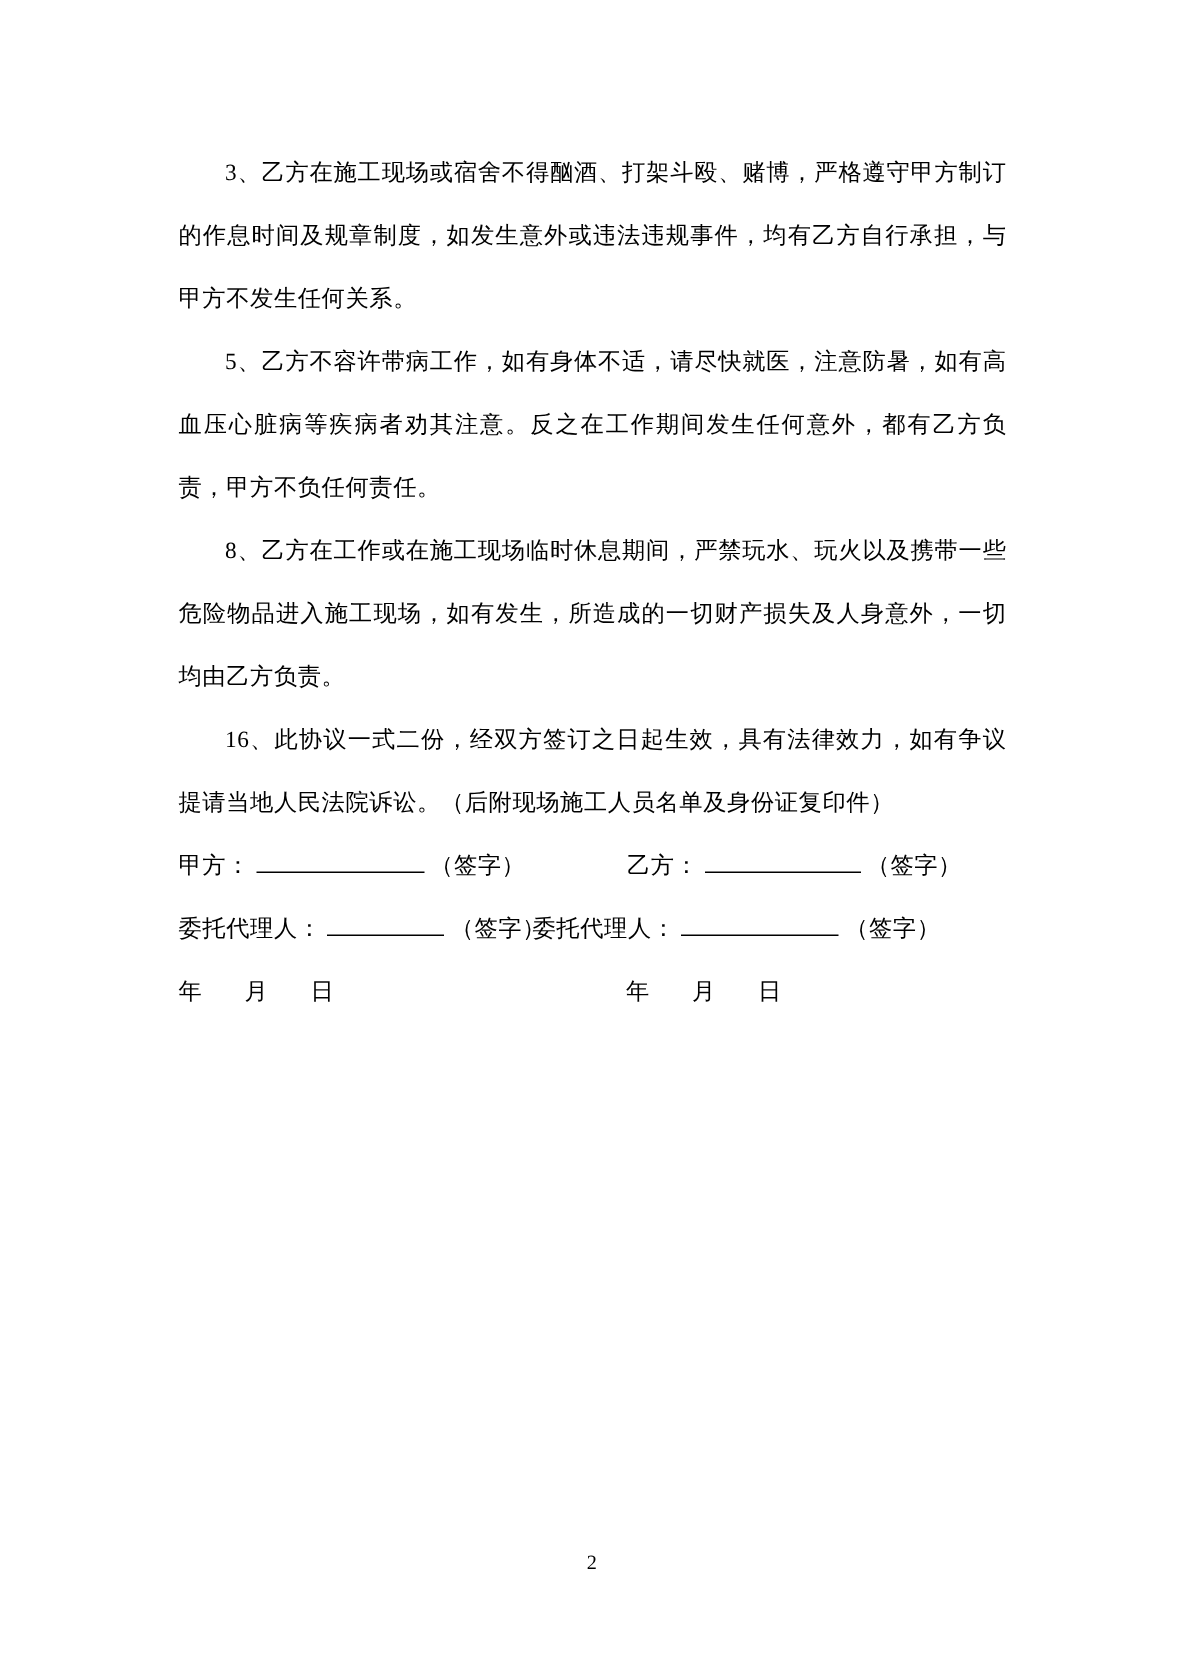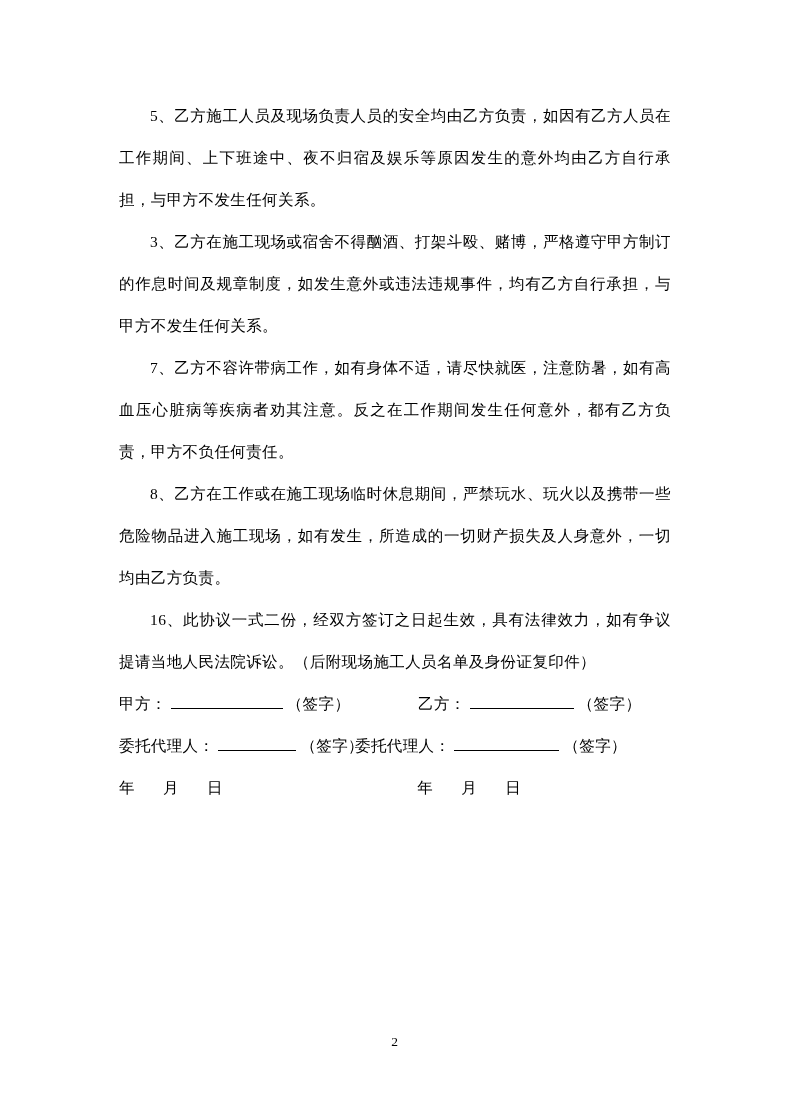--- a/index.html
+++ b/index.html
@@ -58,23 +58,22 @@
     font-size: 13.5px;
     line-height: 20px;
   }
 </style>
 </head>
 <body>
 
 <div class="page">
   <div class="content">
 
-    <p class="para">5、乙方施工人员及现场负责人员的安全均由乙方负责，如因有乙方人员在工作期间、上下班途中、夜不归宿及娱乐等原因发生的意外均由乙方自行承担，与甲方不发生任何关系。</p>
     <p class="para">3、乙方在施工现场或宿舍不得酗酒、打架斗殴、赌博，严格遵守甲方制订的作息时间及规章制度，如发生意外或违法违规事件，均有乙方自行承担，与甲方不发生任何关系。</p>
-    <p class="para">7、乙方不容许带病工作，如有身体不适，请尽快就医，注意防暑，如有高血压心脏病等疾病者劝其注意。反之在工作期间发生任何意外，都有乙方负责，甲方不负任何责任。</p>
+    <p class="para">5、乙方不容许带病工作，如有身体不适，请尽快就医，注意防暑，如有高血压心脏病等疾病者劝其注意。反之在工作期间发生任何意外，都有乙方负责，甲方不负任何责任。</p>
     <p class="para">8、乙方在工作或在施工现场临时休息期间，严禁玩水、玩火以及携带一些危险物品进入施工现场，如有发生，所造成的一切财产损失及人身意外，一切均由乙方负责。</p>
     <p class="para">16、此协议一式二份，经双方签订之日起生效，具有法律效力，如有争议提请当地人民法院诉讼。（后附现场施工人员名单及身份证复印件）</p>
 
     <div class="sig-row">
       <span class="sig-group sig-a"><span>甲方：</span><span class="uline w112"></span><span>（签字）</span></span>
       <span class="sig-group"><span>乙方：</span><span class="uline w104"></span><span>（签字）</span></span>
     </div>
 
     <div class="sig-row">
       <span class="sig-group agent-a"><span>委托代理人：</span><span class="uline w78"></span><span>（签字）</span></span>

